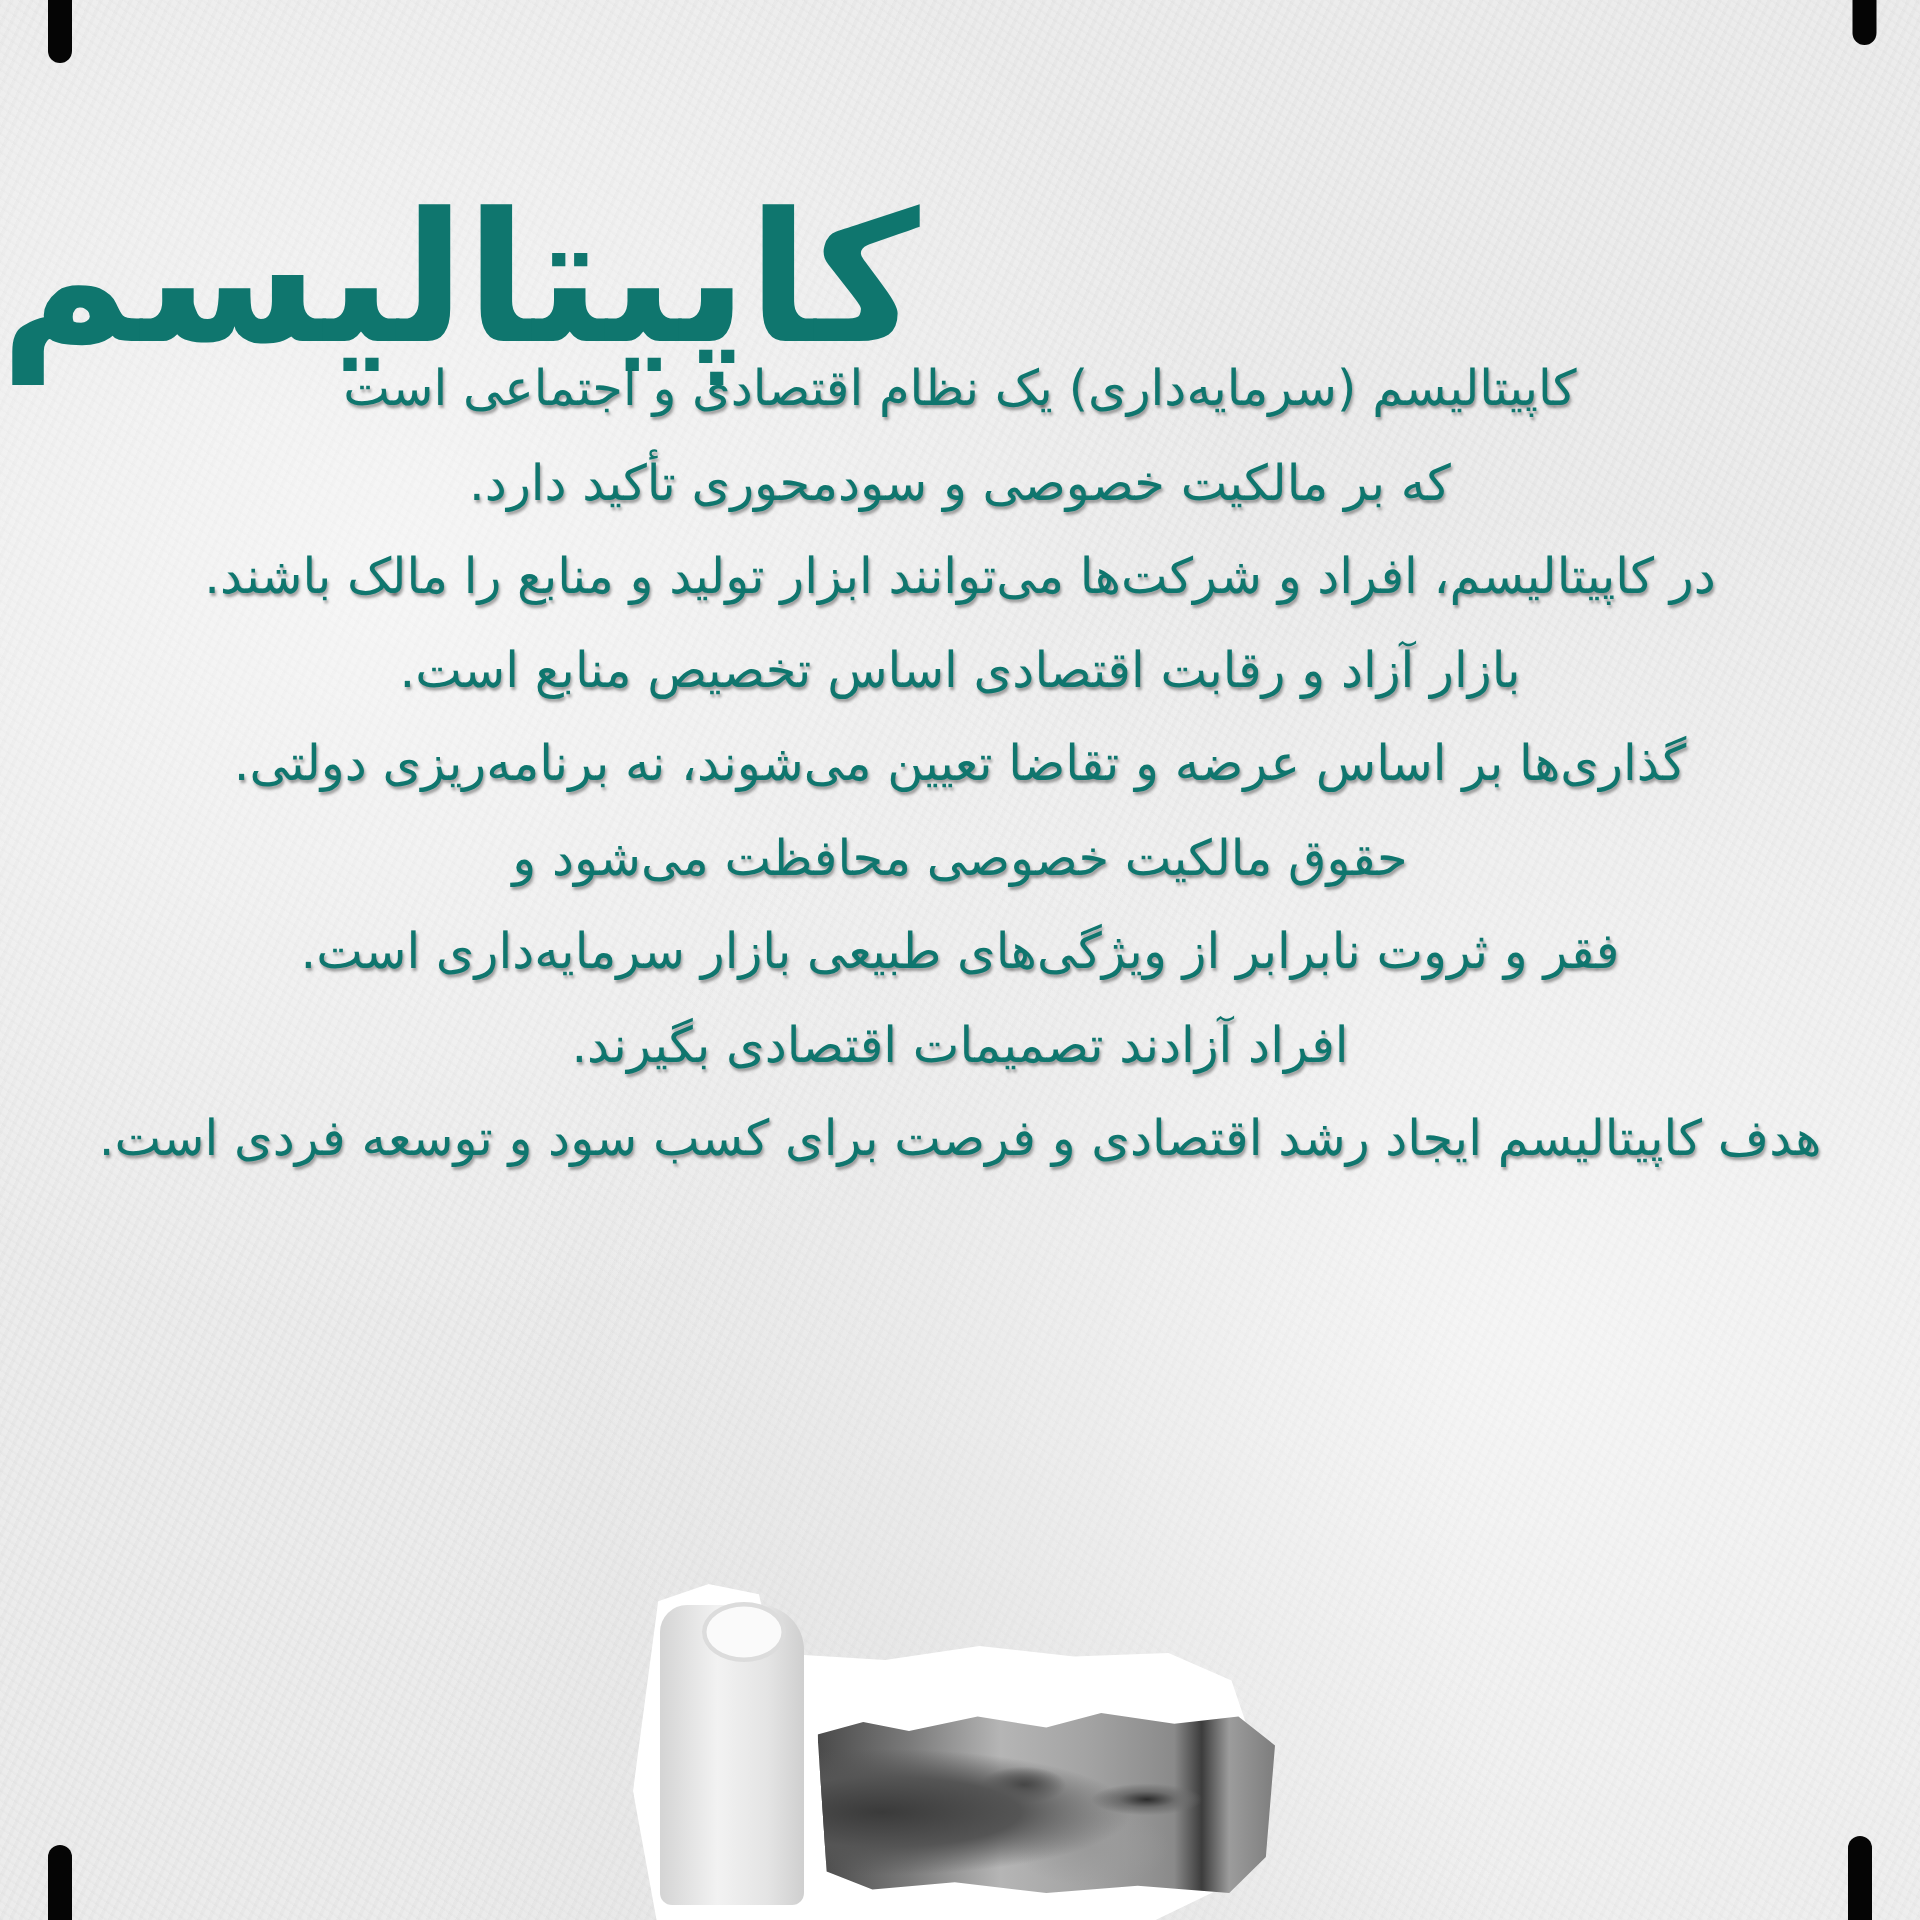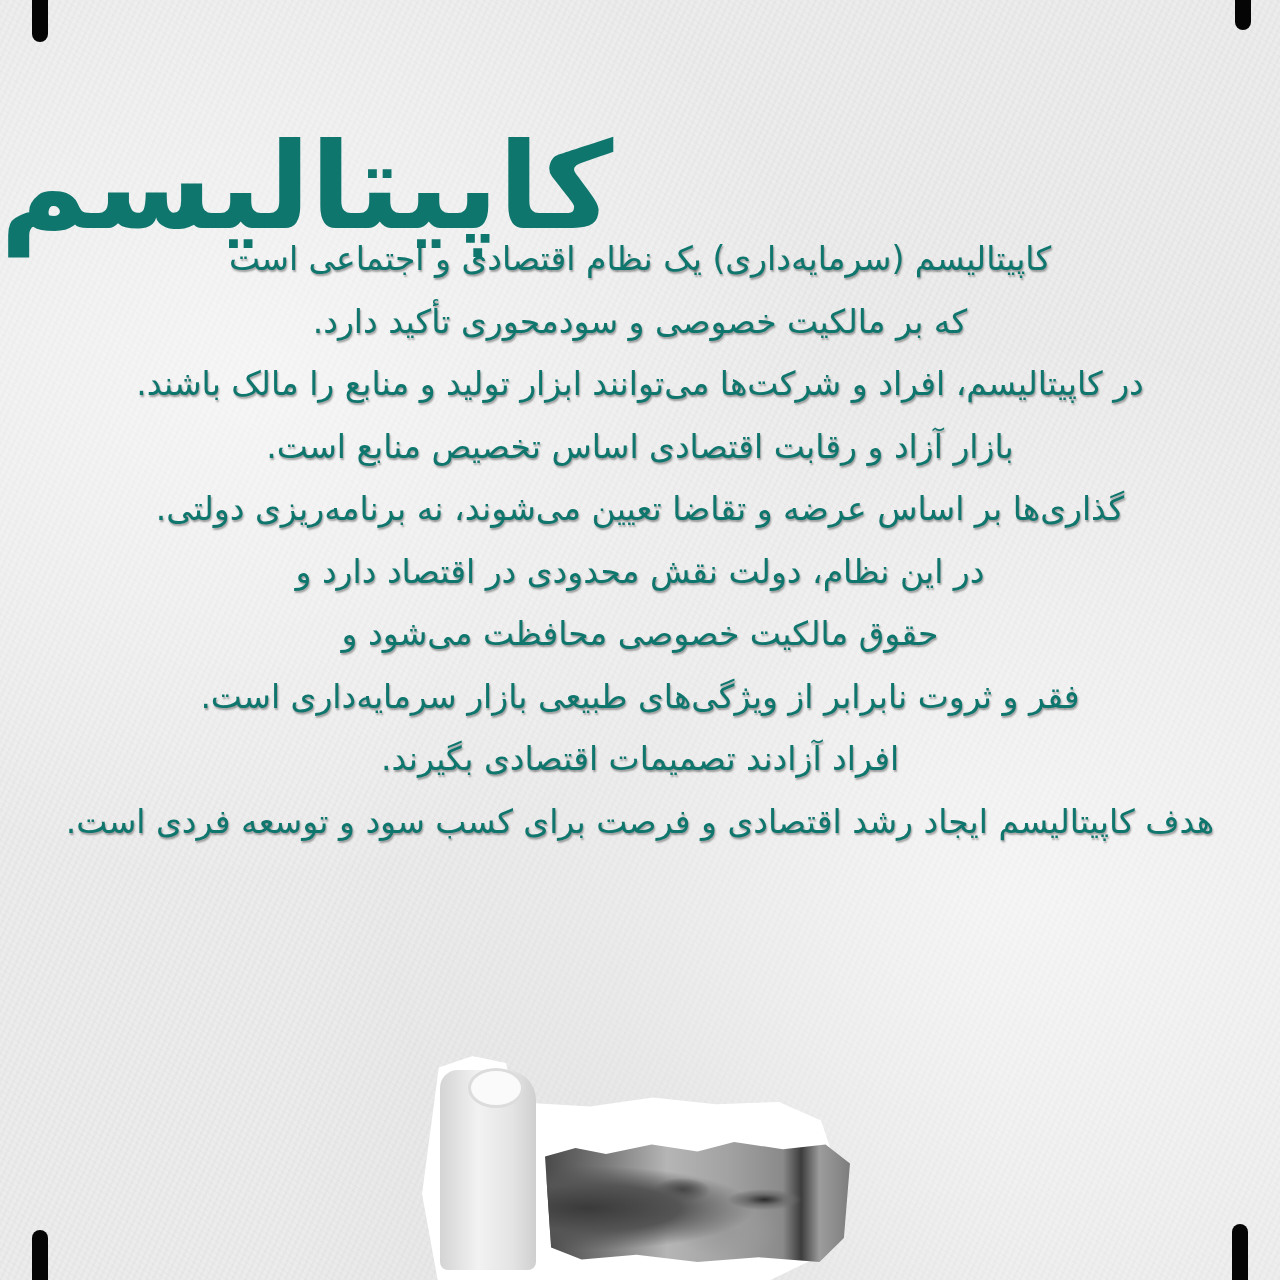--- a/index.html
+++ b/index.html
@@ -81,21 +81,20 @@
 <div class="corner-mark cm-br"></div>
 
 <h1 class="title">کاپیتالیسم</h1>
 
 <div class="body-text">
   <span class="line">کاپیتالیسم (سرمایه‌داری) یک نظام اقتصادی و اجتماعی است</span>
   <span class="line">که بر مالکیت خصوصی و سودمحوری تأکید دارد.</span>
   <span class="line">در کاپیتالیسم، افراد و شرکت‌ها می‌توانند ابزار تولید و منابع را مالک باشند.</span>
   <span class="line">بازار آزاد و رقابت اقتصادی اساس تخصیص منابع است.</span>
   <span class="line">گذاری‌ها بر اساس عرضه و تقاضا تعیین می‌شوند، نه برنامه‌ریزی دولتی.</span>
-  <span class="line">در این نظام، دولت نقش محدودی در اقتصاد دارد و</span>
   <span class="line">حقوق مالکیت خصوصی محافظت می‌شود و</span>
   <span class="line">فقر و ثروت نابرابر از ویژگی‌های طبیعی بازار سرمایه‌داری است.</span>
   <span class="line">افراد آزادند تصمیمات اقتصادی بگیرند.</span>
   <span class="line">هدف کاپیتالیسم ایجاد رشد اقتصادی و فرصت برای کسب سود و توسعه فردی است.</span>
 </div>
 
 <div class="illustration">
   <div class="sticker-outline"></div>
   <div class="paper-roll"></div>
   <div class="banknote-window"></div>

